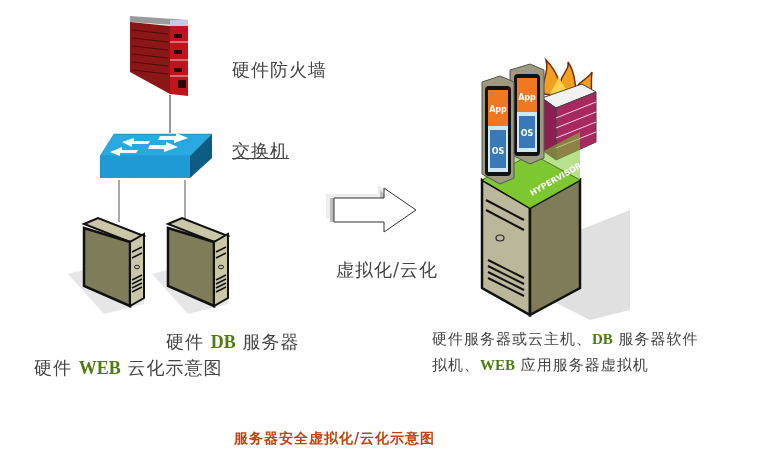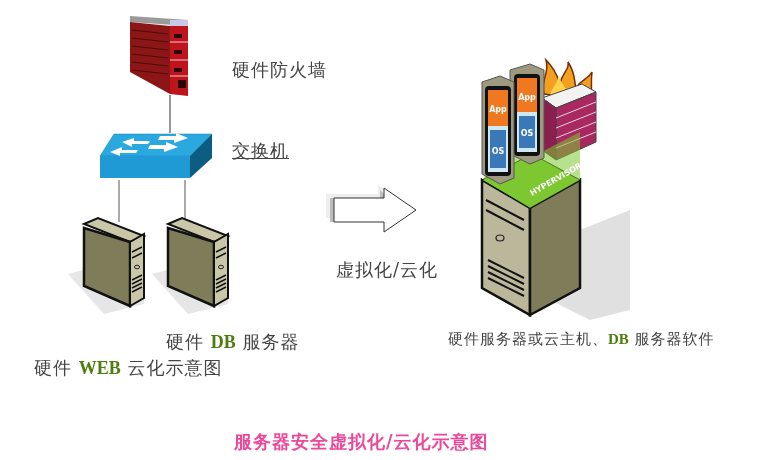--- a/index.html
+++ b/index.html
@@ -2,21 +2,21 @@
 <html><head>
 <meta charset="utf-8">
 <style>
   html, body { margin:0; padding:0; background:#ffffff; }
   body { width:773px; height:460px; position:relative; overflow:hidden;
          font-family:"DejaVu Serif","Liberation Serif",serif; color:#333; }
   .abs { position:absolute; }
   .label { font-size:18px; color:#444; white-space:nowrap; letter-spacing:1px; }
   .label b, .desc b { font-family:"Liberation Serif",serif; font-weight:bold; color:#4d7c0f; letter-spacing:0; }
   .desc { font-size:15px; color:#444; line-height:26px; letter-spacing:1px; white-space:nowrap; }
-  .caption { font-size:18px; color:#ec4899; font-weight:bold; letter-spacing:1px; white-space:nowrap; }
+  .caption { font-size:14px; color:#c2410c; font-weight:bold; letter-spacing:1px; white-space:nowrap; }
   svg { position:absolute; overflow:visible; }
 </style>
 </head>
 <body>
 
 <div>
 
   <svg width="773" height="460" style="left:0;top:0;">
     <line x1="170" y1="95" x2="170" y2="133" stroke="#333" stroke-width="1"></line>
     <line x1="119" y1="180" x2="119" y2="222" stroke="#555" stroke-width="1"></line>
@@ -155,18 +155,19 @@
       <polygon points="12,22 30,16 44,22 44,118 30,124 12,114" fill="#9e9a80" stroke="#555" stroke-width="1"></polygon>
       <rect x="15" y="26" width="26" height="90" rx="4" fill="#111"></rect>
       <rect x="18" y="30" width="20" height="36" fill="#f07820"></rect>
       <rect x="18" y="66" width="20" height="46" fill="#cfe8f5"></rect>
       <rect x="20" y="70" width="16" height="38" fill="#3a78b8"></rect>
       <text x="28" y="52" text-anchor="middle" font-family="DejaVu Sans, sans-serif" font-size="8" font-weight="bold" fill="#fff">App</text>
       <text x="28" y="94" text-anchor="middle" font-family="DejaVu Sans, sans-serif" font-size="8" font-weight="bold" fill="#fff">OS</text>
     </g>
   </svg>
 
-  <div class="abs desc" style="left:432px;top:326px;margin-left:16px;">
+  <div class="abs desc" style="left:432px;top:326px;">
     <div><span>硬件服务器或云主机、</span><b>DB</b><span> 服务器软件</span></div>
+    <div><span>拟机、</span><b>WEB</b><span> 应用服务器虚拟机</span></div>
   </div>
 </div>
 
 <div class="abs caption" style="left:234px;top:430px;">服务器安全虚拟化/云化示意图</div>
 
 </body></html>

